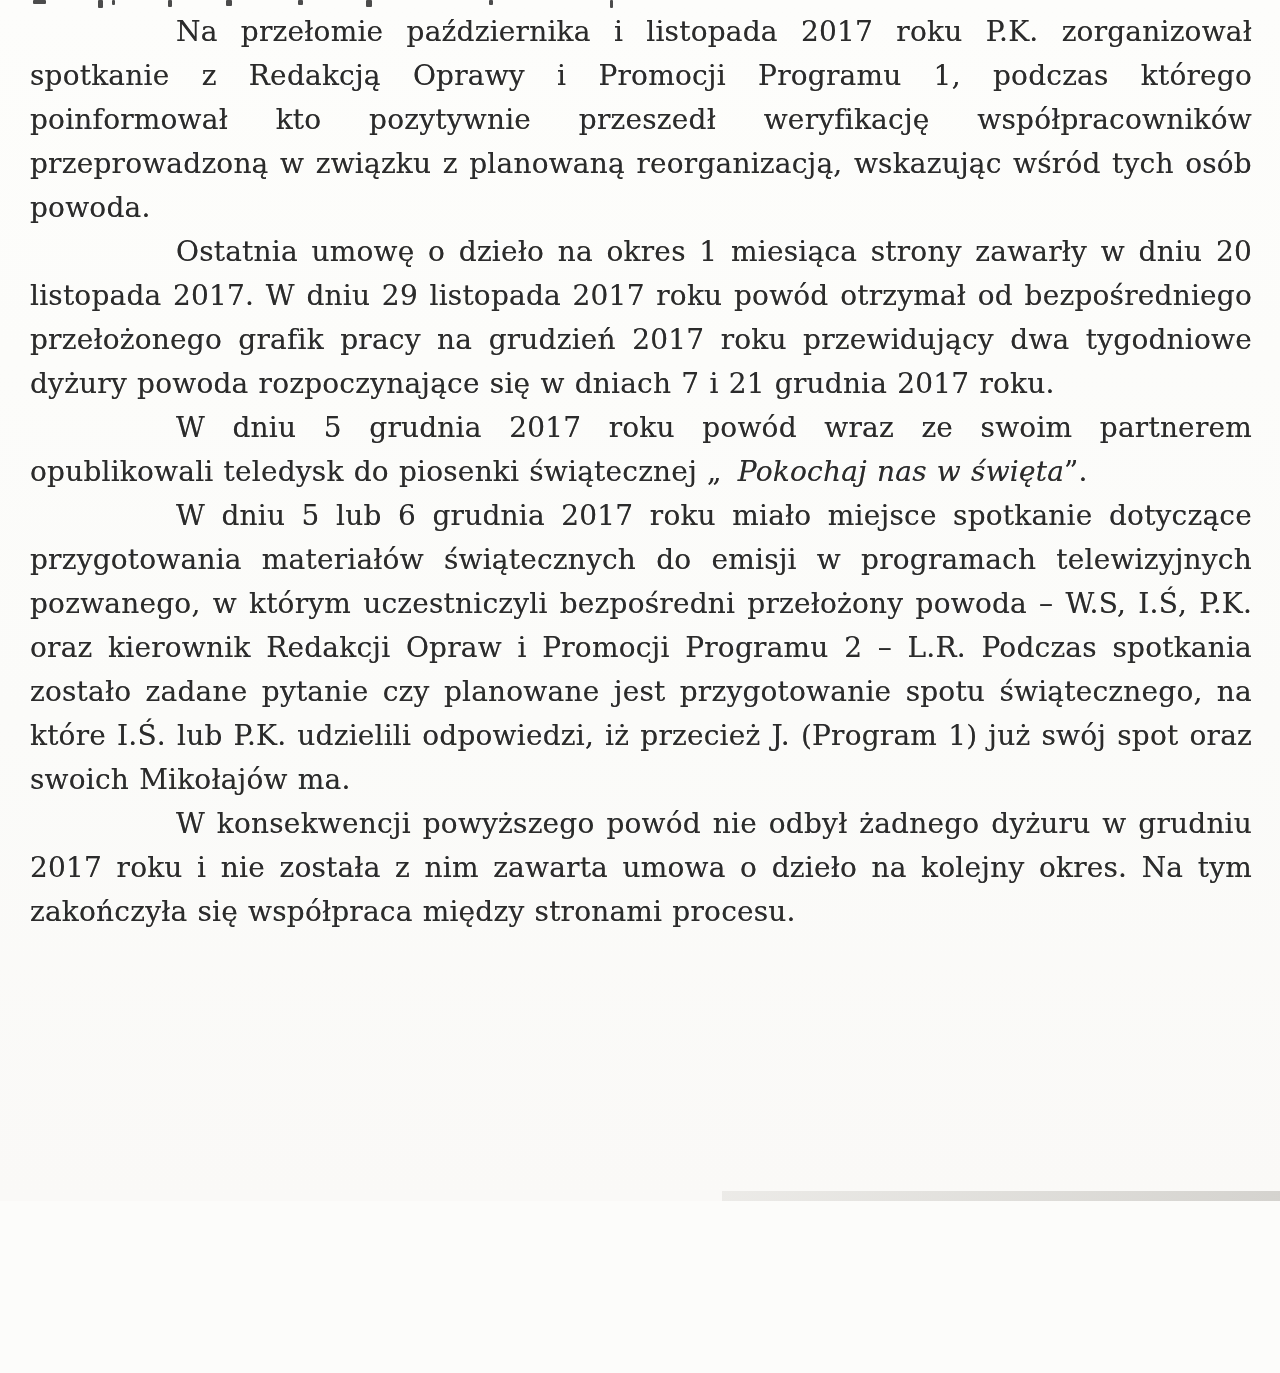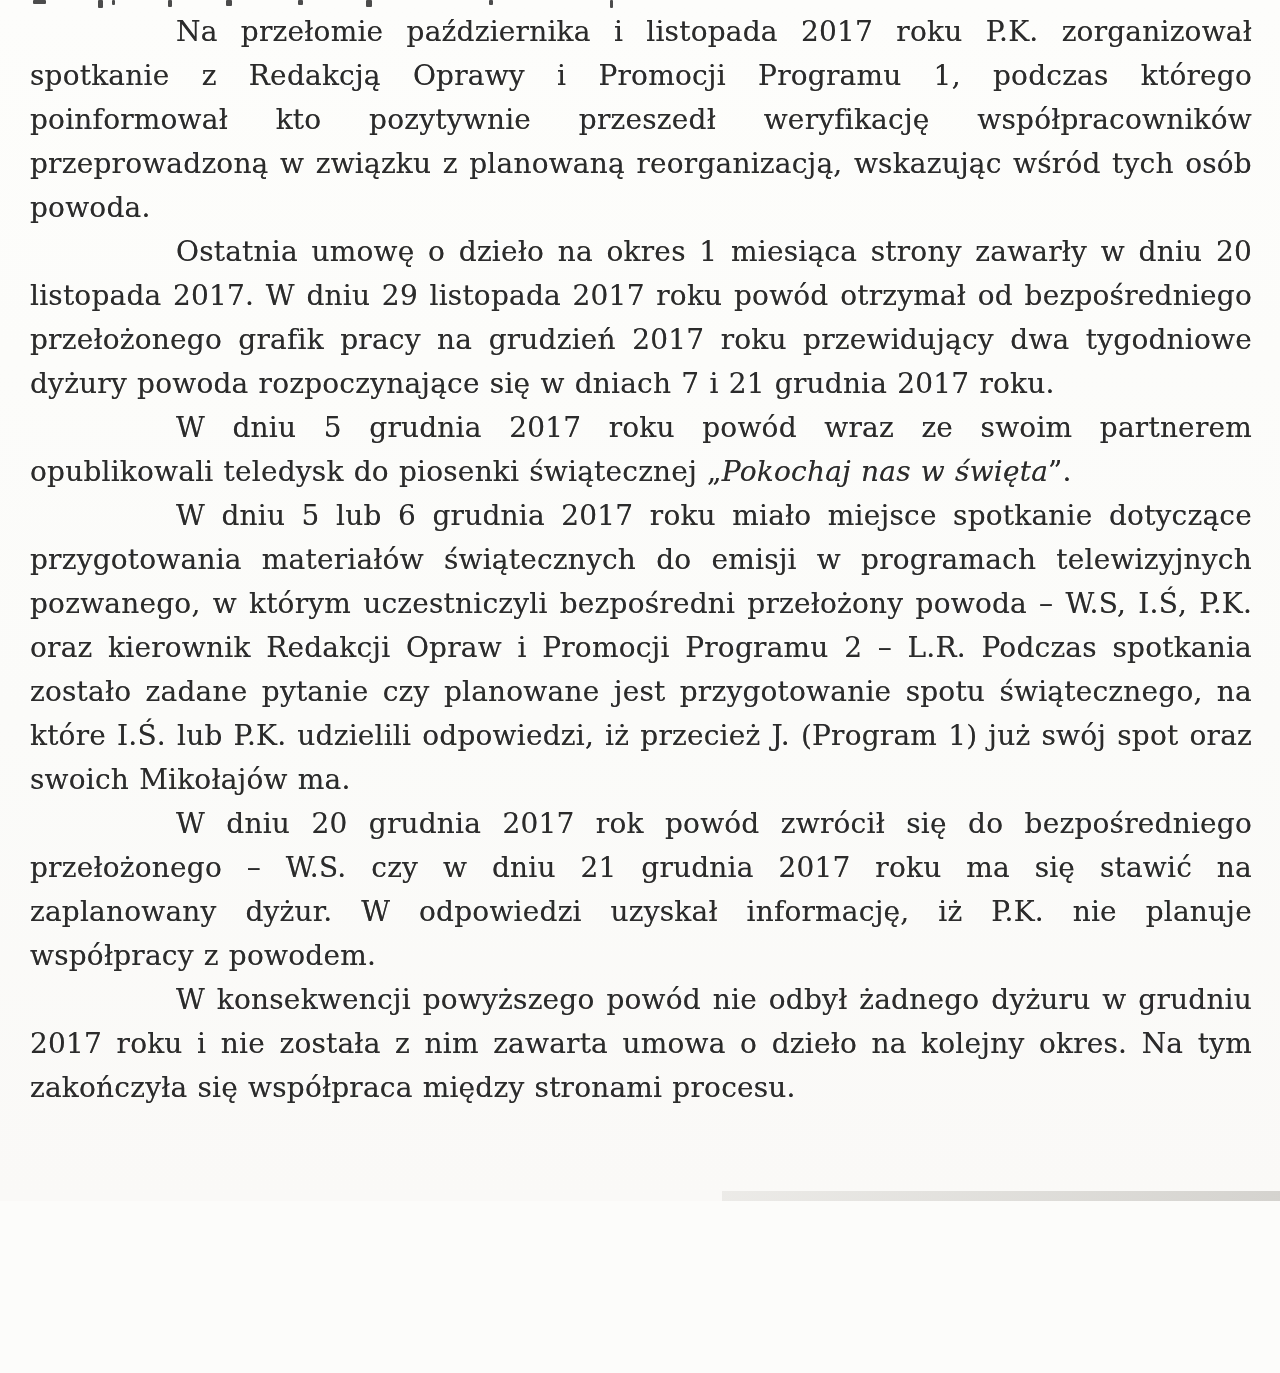--- a/index.html
+++ b/index.html
@@ -25,20 +25,21 @@
     text-align: justify;
     text-indent: 146px;
     font-size: 28px;
     line-height: 44px;
     letter-spacing: 0.2px;
     word-spacing: 1px;
     text-shadow: 0 0 0.6px rgba(40,40,40,0.55);
   }
   .para .italic-seg {
     font-style: italic;
+    margin-left: 16px;
   }
   
   .top-artifacts { position: absolute; top: 0; left: 0; width: 100%; height: 9px; }
   .top-artifacts .mk { position: absolute; top: 0; background: #4c4c4c; border-radius: 1px; }
   .mk1 { left: 33px;  width: 13px; height: 4px; }
   .mk2 { left: 98px;  width: 5px;  height: 8px; }
   .mk3 { left: 112px; width: 3px;  height: 5px; }
   .mk4 { left: 168px; width: 4px;  height: 7px; }
   .mk5 { left: 226px; width: 6px;  height: 6px; }
   .mk6 { left: 298px; width: 5px;  height: 5px; }
@@ -77,21 +78,20 @@
     <p class="para">Na przełomie października i listopada 2017 roku P.K. zorganizował spotkanie z Redakcją Oprawy i Promocji Programu 1, podczas którego poinformował kto pozytywnie przeszedł weryfikację współpracowników przeprowadzoną w związku z planowaną reorganizacją, wskazując wśród tych osób powoda.</p>
 
     <p class="para">Ostatnia umowę o dzieło na okres 1 miesiąca strony zawarły w dniu 20 listopada 2017. W dniu 29 listopada 2017 roku powód otrzymał od bezpośredniego przełożonego grafik pracy na grudzień 2017 roku przewidujący dwa tygodniowe dyżury powoda rozpoczynające się w dniach 7 i 21 grudnia 2017 roku.</p>
 
     <p class="para"><span>W dniu 5 grudnia 2017 roku powód wraz ze swoim partnerem opublikowali teledysk do piosenki świątecznej „</span><span class="italic-seg">Pokochaj nas w święta</span><span>”.</span></p>
 
     <p class="para">W dniu 5 lub 6 grudnia 2017 roku miało miejsce spotkanie dotyczące przygotowania materiałów świątecznych do emisji w programach telewizyjnych pozwanego, w którym uczestniczyli bezpośredni przełożony powoda – W.S, I.Ś, P.K. oraz kierownik Redakcji Opraw i Promocji Programu 2 – L.R. Podczas spotkania zostało zadane pytanie czy planowane jest przygotowanie spotu świątecznego, na które I.Ś. lub P.K. udzielili odpowiedzi, iż przecież J. (Program 1) już swój spot oraz swoich Mikołajów ma.</p>
 
 
 
-    <p class="para">W dniu 20 grudnia 2017 rok powód zwrócił się do bezpośredniego przełożonego – W.S. czy w dniu 21 grudnia 2017 roku ma się stawić na zaplanowany dyżur. W odpowiedzi uzyskał informację, iż P.K. nie planuje współpracy z powodem.</p>
 
     <p class="para">W konsekwencji powyższego powód nie odbył żadnego dyżuru w grudniu 2017 roku i nie została z nim zawarta umowa o dzieło na kolejny okres. Na tym zakończyła się współpraca między stronami procesu.</p>
 
   </div>
 
   <div class="bottom-smudge"></div>
 
 </div>
 
 </body></html>

